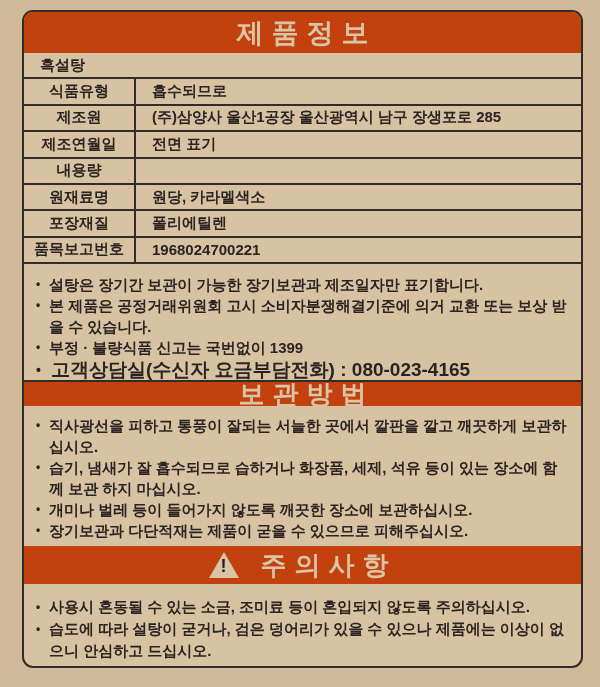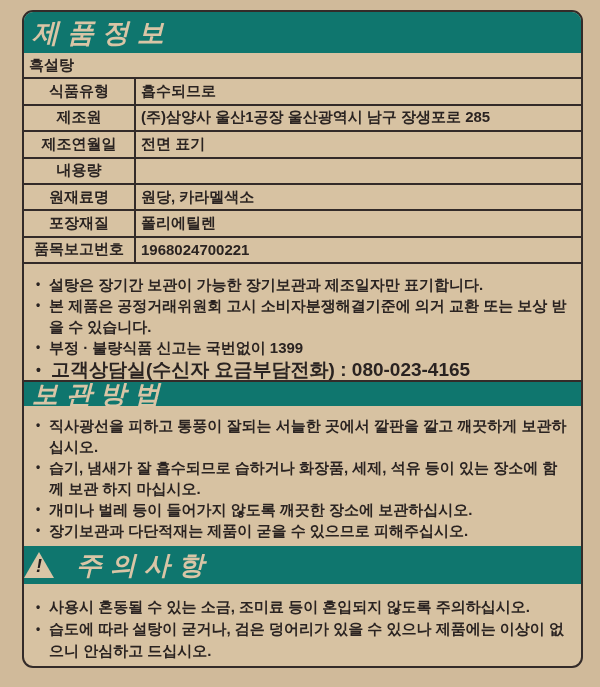--- a/index.html
+++ b/index.html
@@ -21,27 +21,26 @@
     border: 2px solid #332b29;
     border-radius: 11px;
     overflow: hidden;
     display: flex;
     flex-direction: column;
     box-sizing: border-box;
   }
 
   
   .band {
-    background: #0f766e;
+    background: #c2410c;
     color: #d9c5a6;
     display: flex;
     align-items: center;
-    justify-content: flex-start;
+    justify-content: center;
     flex: 0 0 auto;
-    font-style: italic;
   }
   .band-title {
     font-size: 26px;
     letter-spacing: 8px;
     text-indent: 8px;
     white-space: nowrap;
   }
   .band-product   { height: 41px; }
   .band-product .band-title { font-size: 27px; }
   .band-storage   { height: 24px; }
@@ -67,21 +66,21 @@
     display: flex;
     align-items: center;
     justify-content: center;
     font-size: 15px;
     text-align: center;
   }
   .info-value {
     flex: 1;
     display: flex;
     align-items: center;
-    padding-left: 5px;
+    padding-left: 16px;
     font-size: 15px;
   }
 
   
   .text-section {
     box-sizing: border-box;
     padding: 8px 10px 0 12px;
     flex: 0 0 auto;
   }
   .sec-notes   { height: 118px; border-bottom: 2px solid #332b29; padding-top: 10px; }

